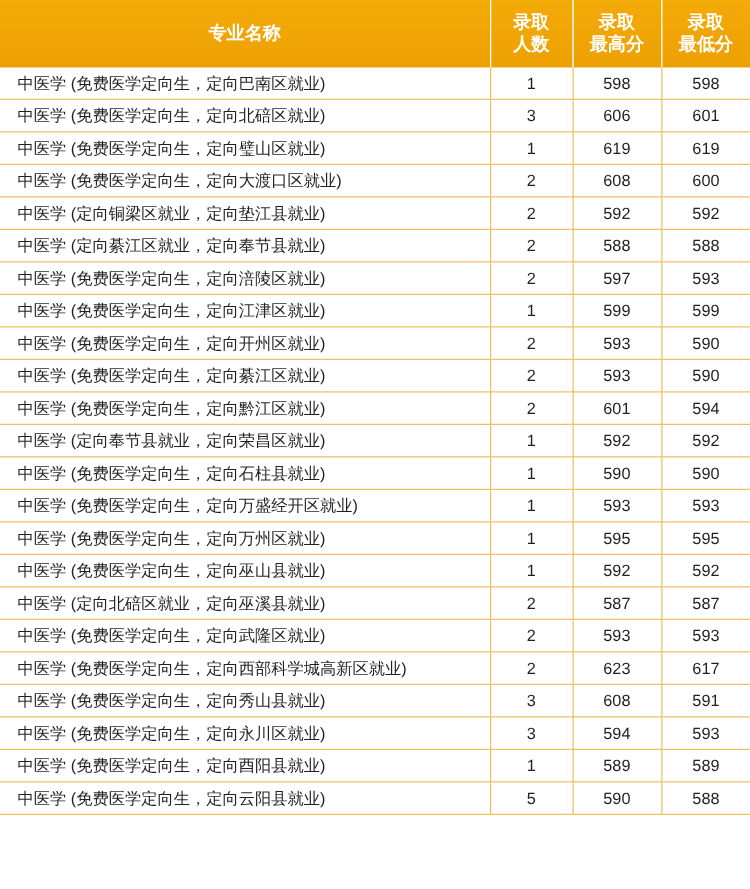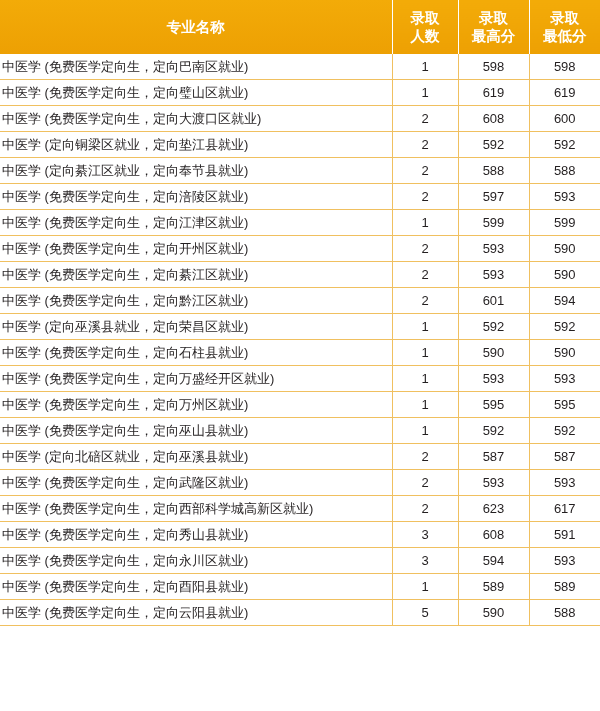--- a/index.html
+++ b/index.html
@@ -50,21 +50,21 @@
     height: 25px;
     line-height: 25px;
     padding: 0;
     vertical-align: middle;
     white-space: nowrap;
     overflow: hidden;
   }
   tbody td:last-child { border-right: none; }
   tbody td.major {
     text-align: left;
-    padding-left: 2px;
+    padding-left: 14px;
   }
   tbody td.num {
     text-align: center;
   }
   tbody tr:last-child td {
     border-bottom: 1px solid #f0c060;
   }
 </style>
 </head>
 <body>
@@ -97,20 +97,26 @@
       </tr>
     </thead>
     <tbody id="table-body">
         <tr>
           <td class="major">中医学 (免费医学定向生，定向巴南区就业)</td>
           <td class="num">1</td>
           <td class="num">598</td>
           <td class="num">598</td>
         </tr>
         <tr>
+          <td class="major">中医学 (免费医学定向生，定向北碚区就业)</td>
+          <td class="num">3</td>
+          <td class="num">606</td>
+          <td class="num">601</td>
+        </tr>
+        <tr>
           <td class="major">中医学 (免费医学定向生，定向璧山区就业)</td>
           <td class="num">1</td>
           <td class="num">619</td>
           <td class="num">619</td>
         </tr>
         <tr>
           <td class="major">中医学 (免费医学定向生，定向大渡口区就业)</td>
           <td class="num">2</td>
           <td class="num">608</td>
           <td class="num">600</td>
@@ -151,21 +157,21 @@
           <td class="num">593</td>
           <td class="num">590</td>
         </tr>
         <tr>
           <td class="major">中医学 (免费医学定向生，定向黔江区就业)</td>
           <td class="num">2</td>
           <td class="num">601</td>
           <td class="num">594</td>
         </tr>
         <tr>
-          <td class="major">中医学 (定向巫溪县就业，定向荣昌区就业)</td>
+          <td class="major">中医学 (定向奉节县就业，定向荣昌区就业)</td>
           <td class="num">1</td>
           <td class="num">592</td>
           <td class="num">592</td>
         </tr>
         <tr>
           <td class="major">中医学 (免费医学定向生，定向石柱县就业)</td>
           <td class="num">1</td>
           <td class="num">590</td>
           <td class="num">590</td>
         </tr>

